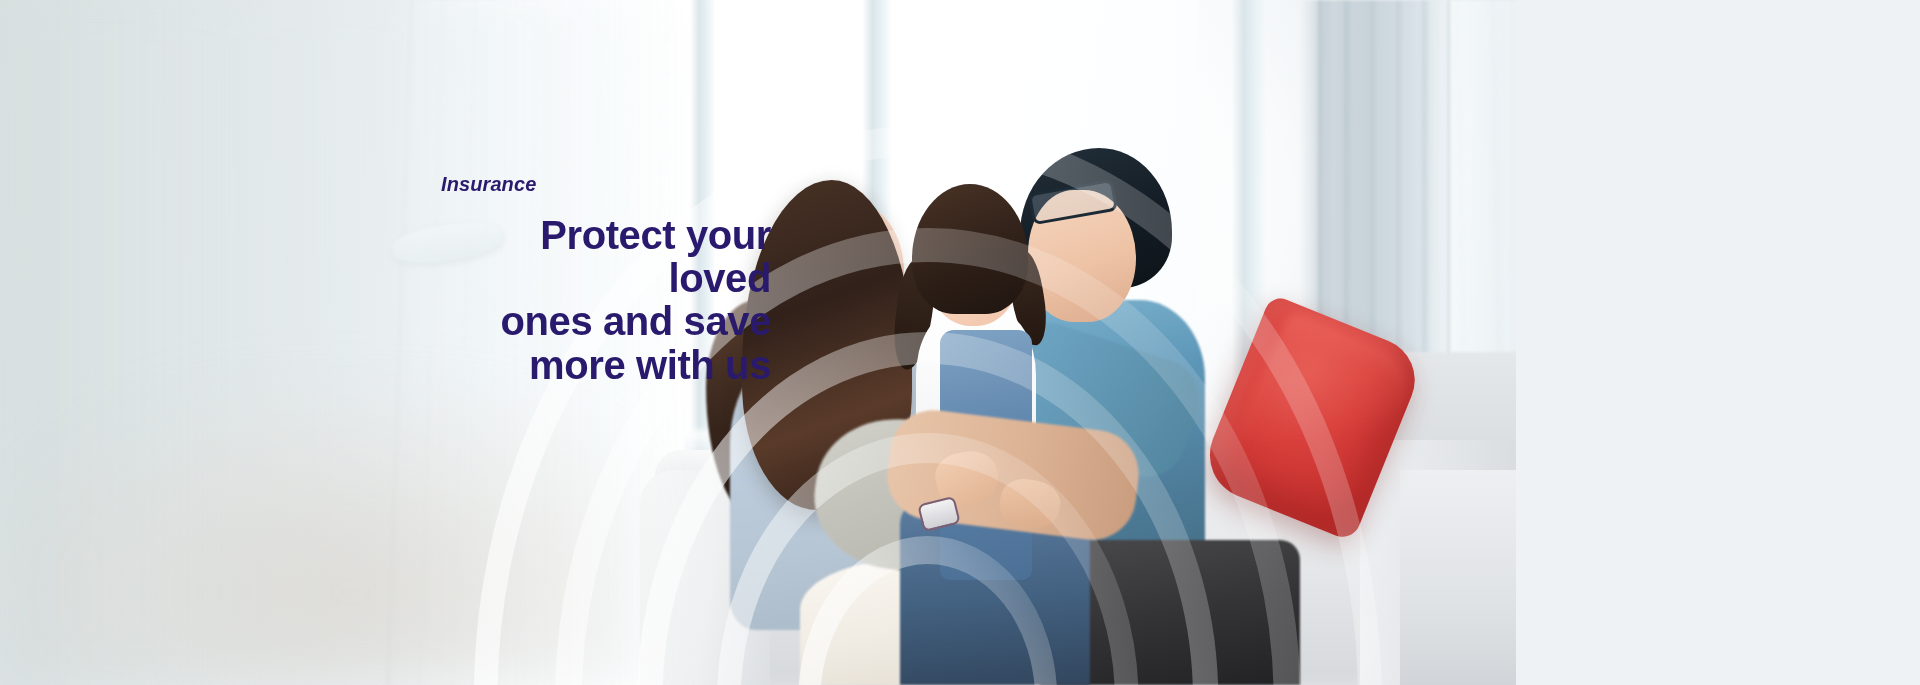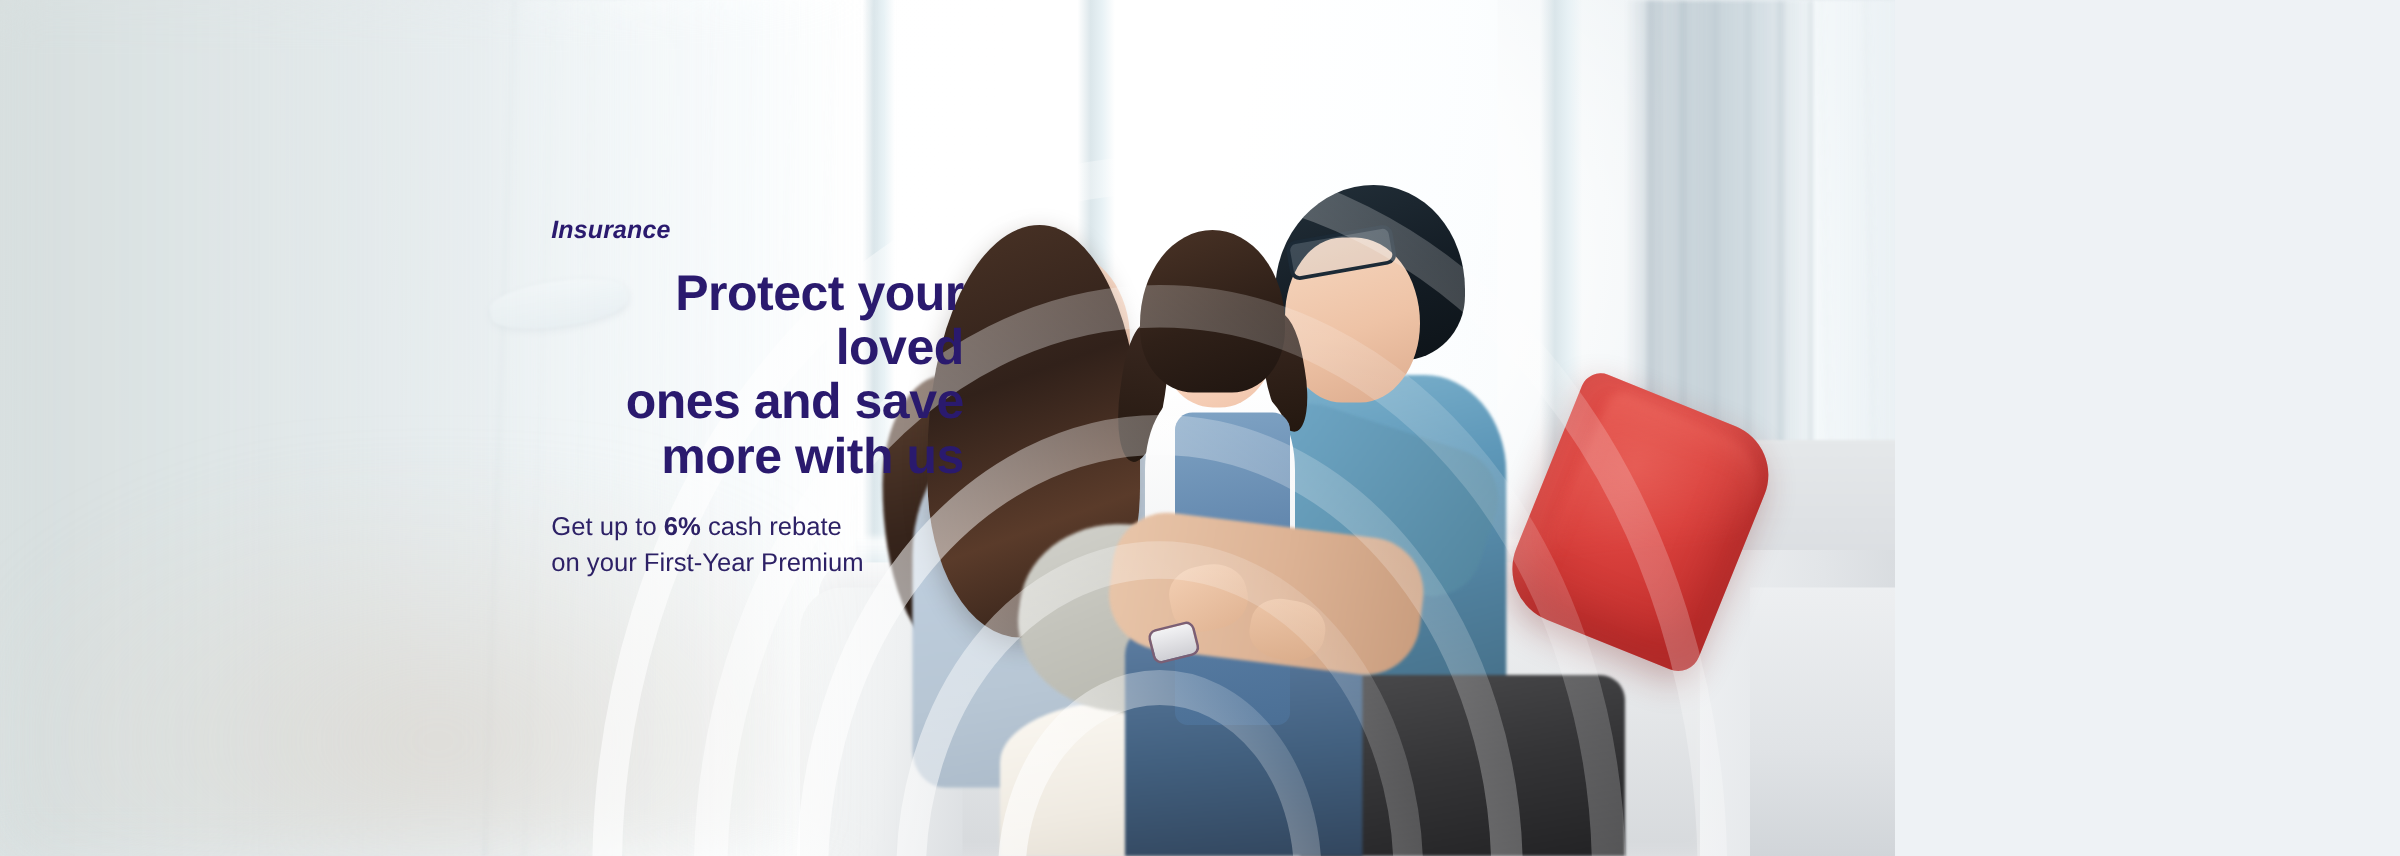--- a/index.html
+++ b/index.html
@@ -461,19 +461,15 @@
     </g>
   </svg>
 
   <div id="copy">
     <div id="eyebrow" class="navy">Insurance</div>
 
     <h1 id="headline" class="navy">Protect your loved
 ones and save
 more with us</h1>
 
-    <p id="sub" class="navy-sub">
-      <span>Get up to </span><b>6%</b><span> cash rebate</span><br>
-      <span>on your First-Year Premium</span>
-    </p>
   </div>
 
 </div>
 
 </body></html>

